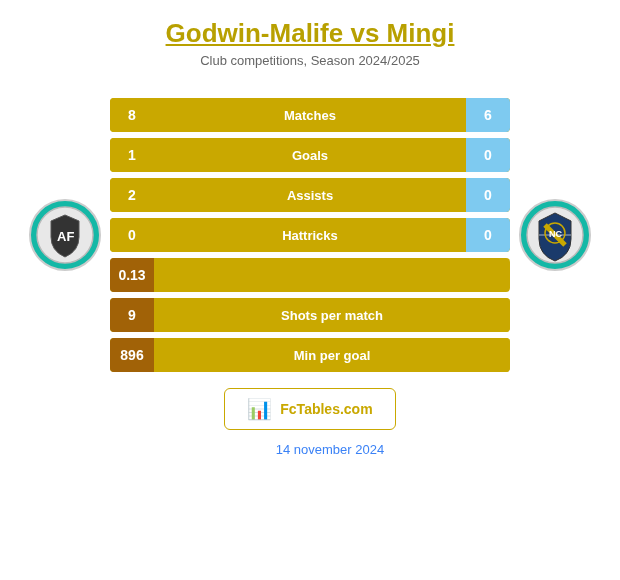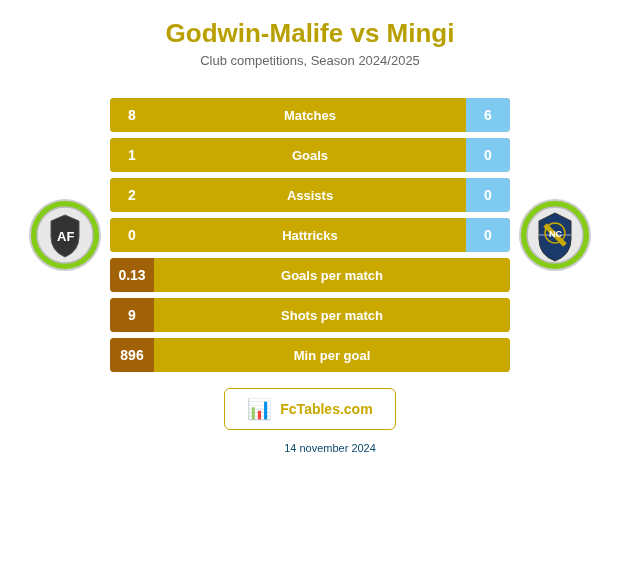--- a/index.html
+++ b/index.html
@@ -18,20 +18,21 @@
       flex-direction: column;
       align-items: center;
       padding: 18px 20px 10px;
     }
     .title {
       font-size: 26px;
       font-weight: bold;
       color: #b8a000;
       text-align: center;
       margin-bottom: 4px;
+      text-decoration: underline;
     }
     .subtitle {
       font-size: 13px;
       color: #666;
       text-align: center;
       margin-bottom: 30px;
     }
     .main-content {
       display: flex;
       flex-direction: row;
@@ -51,21 +52,21 @@
       display: flex;
       align-items: flex-end;
       justify-content: center;
       flex-shrink: 0;
     }
     .logo-circle {
       width: 72px;
       height: 72px;
       border-radius: 50%;
       border: 2px solid #ccc;
-      background: #84cc16;
+      background: #14b8a6;
       display: flex;
       align-items: center;
       justify-content: center;
       overflow: hidden;
     }
     .logo-circle svg {
       width: 60px;
       height: 60px;
     }
     .stats-section {
@@ -139,22 +140,22 @@
       color: #c9a800;
       font-size: 20px;
     }
     .watermark-text {
       font-size: 14px;
       font-weight: bold;
       color: #c9a800;
     }
     .date-footer {
       margin-top: 12px;
-      font-size: 11px;
-      color: #0c4a6e;
+      font-size: 13px;
+      color: #3b82f6;
       text-align: center;
       margin-left: 40px;
     }
   </style>
 </head>
 <body>
 
 <div class="container">
   <div class="title">Godwin-Malife vs Mingi</div>
   <div class="subtitle">Club competitions, Season 2024/2025</div>
@@ -189,21 +190,20 @@
           <div class="stat-label">Assists</div>
           <div class="stat-right-val">0</div>
         </div>
         <div class="stat-row">
           <div class="stat-left-val">0</div>
           <div class="stat-label">Hattricks</div>
           <div class="stat-right-val">0</div>
         </div>
         <div class="stat-row single">
           <div class="stat-left-val">0.13</div>
-          <div class="stat-label">Goals per match</div>
         </div>
         <div class="stat-row single">
           <div class="stat-left-val">9</div>
           <div class="stat-label">Shots per match</div>
         </div>
         <div class="stat-row single">
           <div class="stat-left-val">896</div>
           <div class="stat-label">Min per goal</div>
         </div>
       </div>

